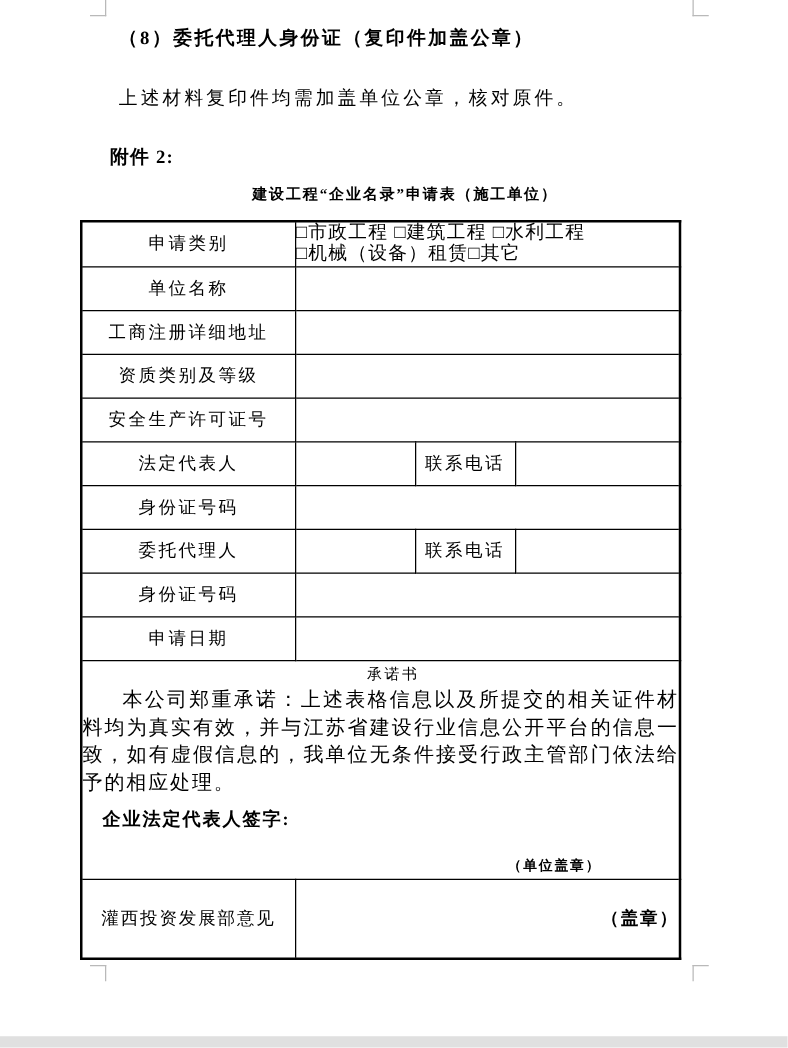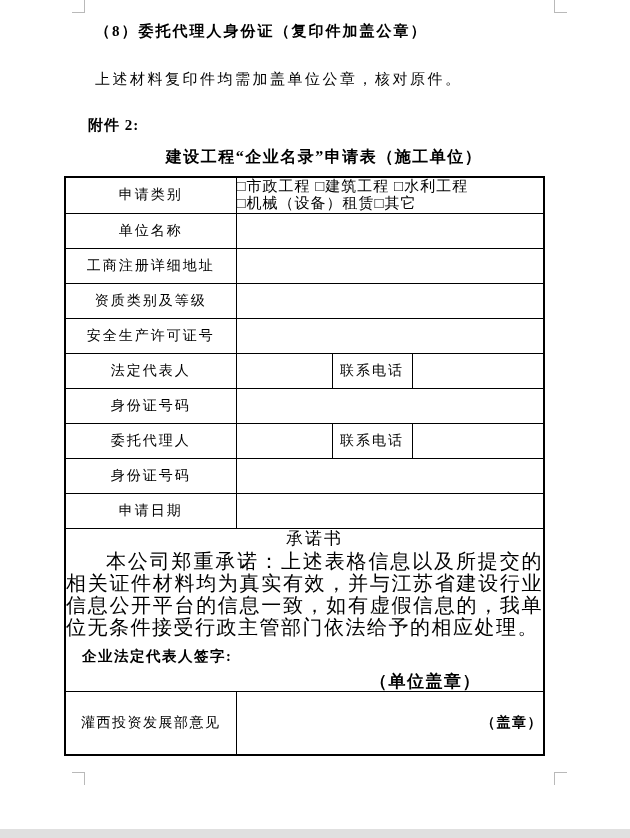--- a/index.html
+++ b/index.html
@@ -27,43 +27,43 @@
   .intro-note{
     position:absolute;left:95px;top:70px;width:470px;
     font-size:15px;letter-spacing:2.5px;line-height:19px;
   }
   .attachment{
     position:absolute;left:88px;top:116px;
     font-size:15px;font-weight:bold;letter-spacing:1px;
   }
   .doc-title{
     position:absolute;left:85px;top:147px;width:478px;
-    text-align:center;font-size:16px;font-weight:bold;letter-spacing:1.5px;
+    text-align:center;font-size:12px;font-weight:bold;letter-spacing:1.5px;
   }
 
   table.form{
     position:absolute;left:64px;top:176px;
     width:479px;border-collapse:collapse;table-layout:fixed;
     border:2px solid #000;
     font-size:14px;
   }
   table.form td{border:1.5px solid #000;padding:0;vertical-align:middle;}
   td.lab{text-align:center;letter-spacing:2px;}
   td.val{background:#fff;}
   td.opts{padding:1px 0 1px 4px;font-size:15px;letter-spacing:1px;vertical-align:middle;}
   .opt-line{line-height:17px;white-space:nowrap;}
 
   td.commit{vertical-align:top;padding:3px 12px 0 12px;}
-  .commit-title{text-align:center;font-size:17px;letter-spacing:2px;line-height:20px;margin-left:20px;}
+  .commit-title{text-align:center;font-size:12px;letter-spacing:2px;line-height:20px;margin-left:20px;}
   .commit-body{
     margin:1px 0 0 0;text-indent:2em;text-align:justify;
-    font-size:20px;letter-spacing:1.5px;line-height:22px;
+    font-size:16px;letter-spacing:1.5px;line-height:22px;
   }
   .commit-sign{margin-top:9px;padding-left:16px;font-weight:bold;font-size:14.5px;letter-spacing:1.5px;line-height:19px;}
-  .commit-seal{margin-top:6px;text-align:right;padding-right:62px;font-weight:bold;font-size:17px;letter-spacing:1.5px;line-height:19px;}
+  .commit-seal{margin-top:18px;text-align:right;padding-right:62px;font-weight:bold;font-size:11px;letter-spacing:1.5px;line-height:19px;}
 
   td.seal-cell{text-align:right;padding-right:46px;font-weight:bold;font-size:14px;letter-spacing:1.5px;}
 
   .page-gap{position:absolute;left:0;top:829px;width:630px;height:9px;background:#e0e0e0;}
 </style>
 </head>
 <body>
 
 <div class="page">
 

